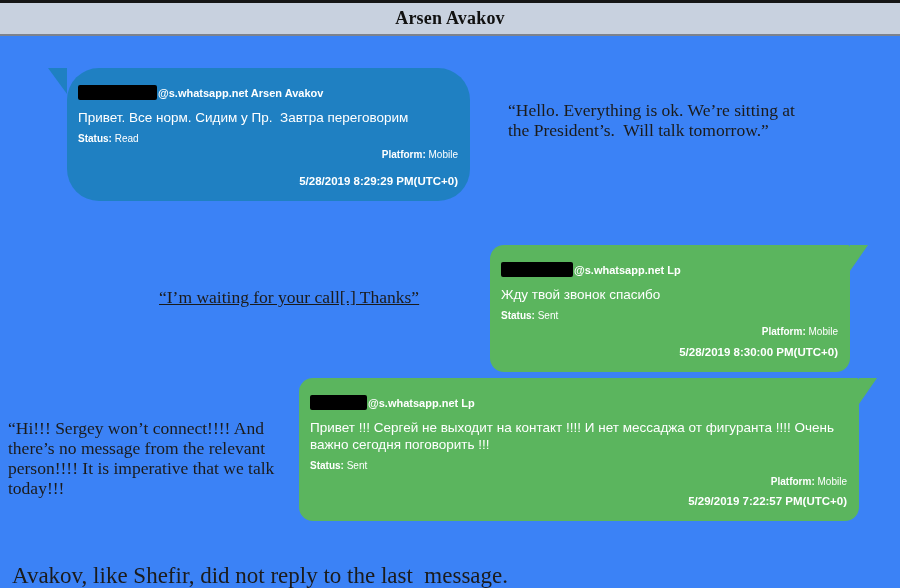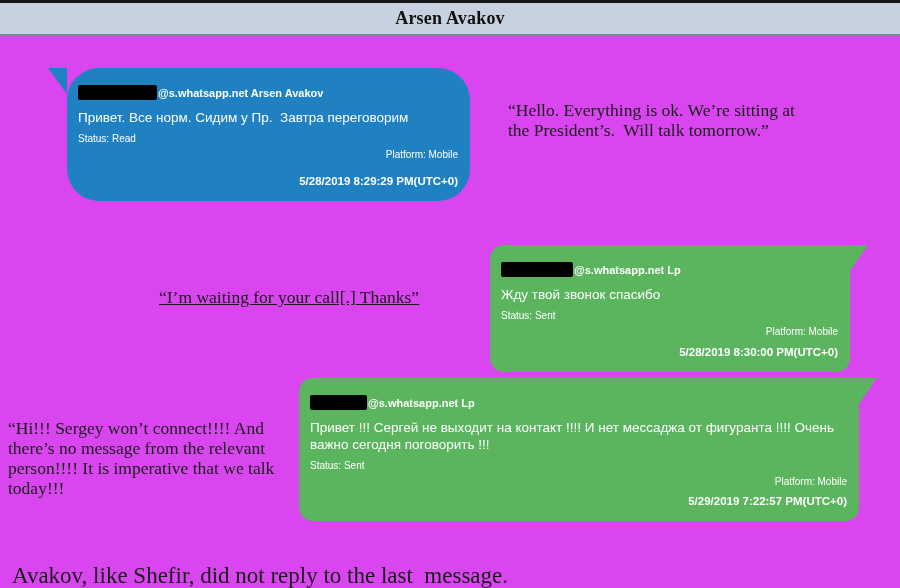--- a/index.html
+++ b/index.html
@@ -1,19 +1,19 @@
 <!DOCTYPE html>
 <html><head>
 <meta charset="utf-8">
 <style>
   * { margin:0; padding:0; box-sizing:border-box; }
   html,body { width:900px; height:588px; background:#ffffff; }
   body { font-family:"Liberation Sans", sans-serif; position:relative; overflow:hidden; }
 
-  .page { position:absolute; left:0; top:0; width:900px; height:588px; background:#d946ef; }
+  .page { position:absolute; left:0; top:0; width:900px; height:588px; background:#3b82f6; }
 
   
   .hdr {
     position:absolute; left:0; top:0; width:900px; height:36px;
     background:#c8d1df;
     border-top:3px solid #151515;
     border-bottom:2px solid #7d828c;
     display:flex; align-items:center; justify-content:center;
   }
   .hdr h1 {
@@ -34,21 +34,21 @@
   .b-inner { padding:17px 12px 0 11px; }
 
   .name-line { display:flex; align-items:center; gap:1px; }
   .redact { display:inline-block; height:15px; background:#000; border-radius:2px; flex:0 0 auto; }
   .sender { font-size:11px; font-weight:bold; color:#fff; white-space:nowrap; }
 
   .msg-text { font-size:13.5px; margin-top:9px; line-height:17px; white-space:pre-wrap; }
 
   .meta { font-size:10px; margin-top:7px; }
   .meta + .meta { margin-top:5px;text-align:right; }
-  .meta .lbl { font-weight:normal; }
+  .meta .lbl { font-weight:bold; }
 
   .stamp { position:absolute; right:12px; bottom:14px; font-size:11.5px; font-weight:bold; white-space:nowrap; }
 
   #bubble1 { left:67px;  top:68px;  width:403px; height:133px;border-radius:32px; }
   #bubble2 { left:490px; top:245px; width:360px; height:127px; }
   #bubble3 { left:299px; top:378px; width:560px; height:143px; }
 
   #bubble1 .redact { width:79px; }
   #bubble2 .redact { width:72px; }
   #bubble3 .redact { width:57px; }

